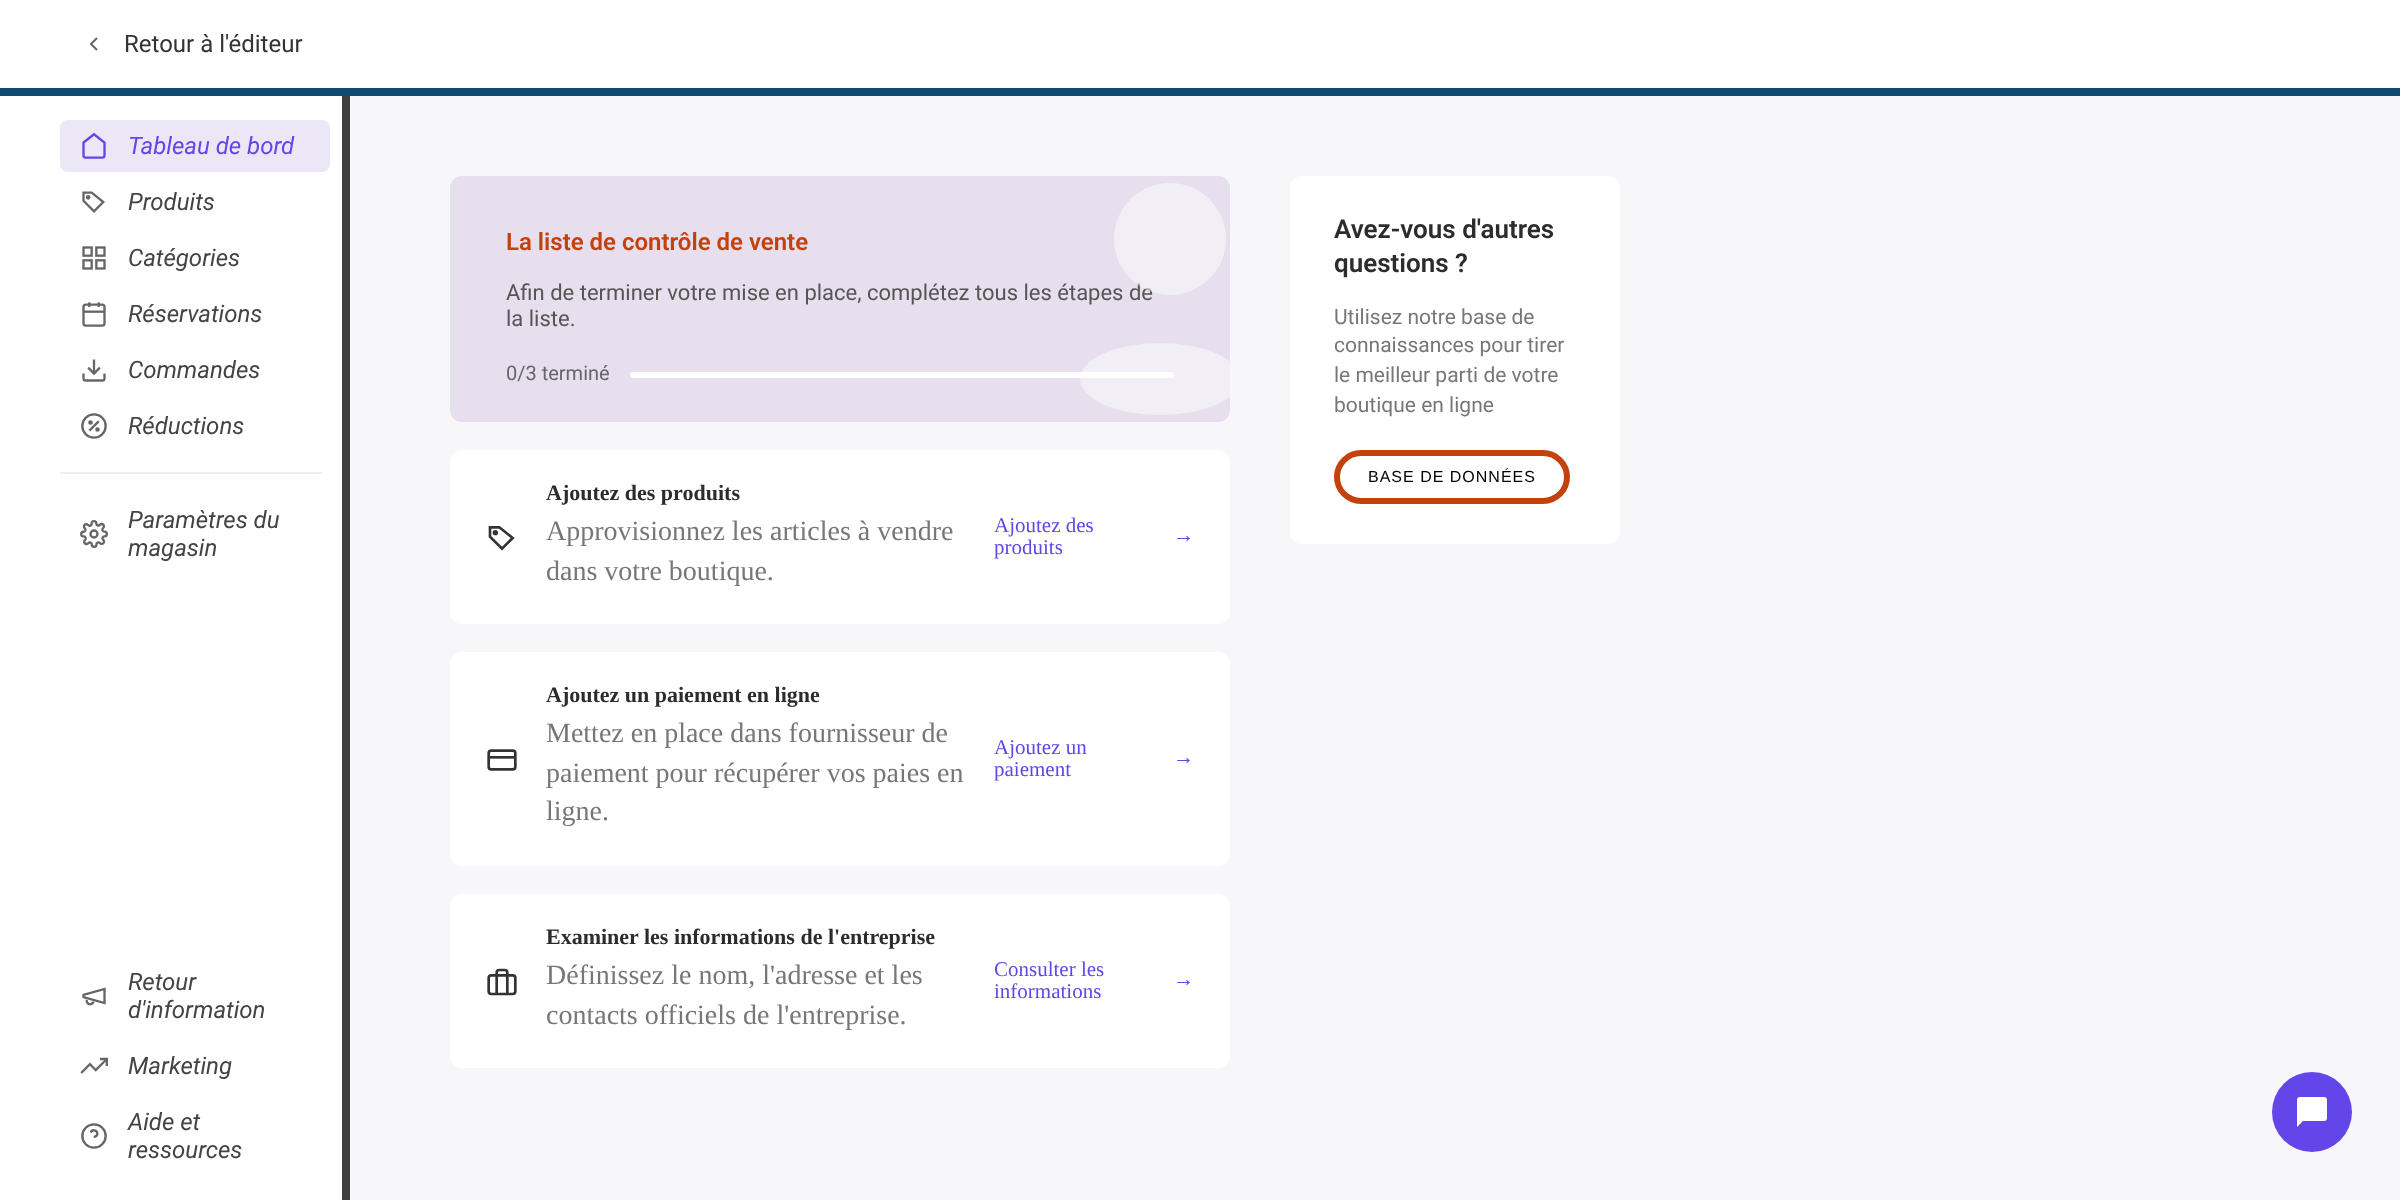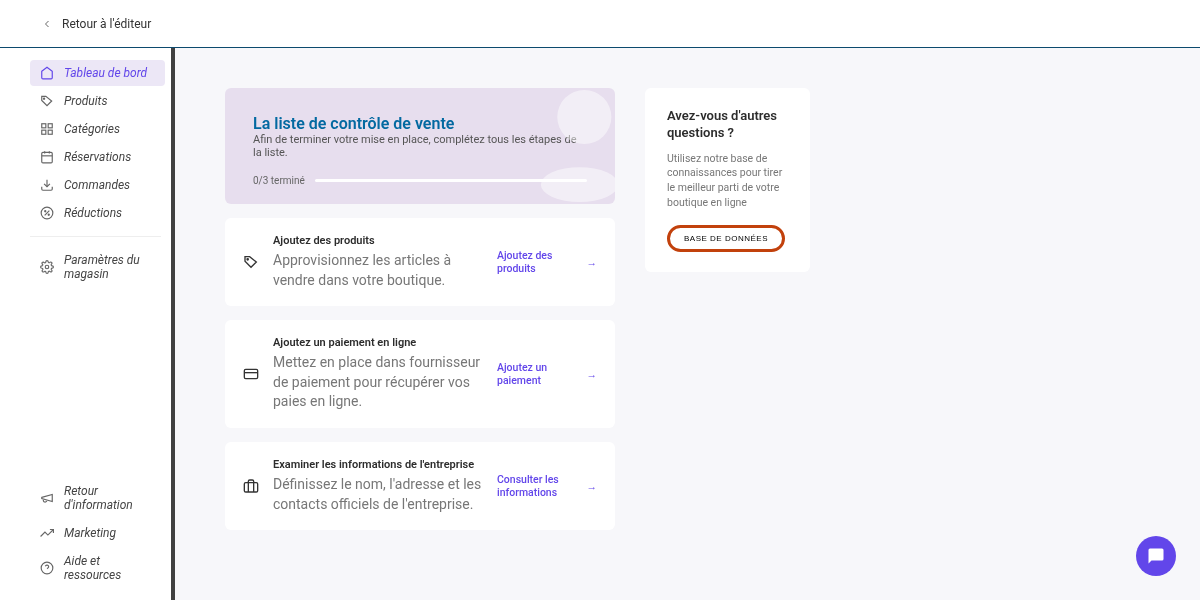--- a/index.html
+++ b/index.html
@@ -1,36 +1,36 @@
 <!DOCTYPE html>
 <html><head>
 <meta charset="utf-8">
 <style>
 * { box-sizing: border-box; margin: 0; padding: 0; }
 body { font-family: -apple-system, BlinkMacSystemFont, "Segoe UI", Roboto, Arial, sans-serif; font-size: 12px; color: #333; background: #fff; }
-.topbar { height: 48px; display: flex; align-items: center; padding: 0 40px; border-bottom: 1px solid #0c4a6e; }
+.topbar { height: 48px; display: flex; align-items: center; padding: 0 40px; border-bottom: 4px solid #0c4a6e; }
 .back-link { display: flex; align-items: center; gap: 8px; cursor: pointer; color: #333; font-size: 12px; }
 .layout { display: flex; height: calc(100vh - 48px); }
 .sidebar { width: 175px; border-right: 4px solid #404040; padding: 10px 0 10px 30px; display: flex; flex-direction: column; font-style: italic; }
 .sidebar-top { flex: 1; }
 .sidebar-item { display: flex; align-items: center; gap: 10px; padding: 6px 10px; cursor: pointer; font-size: 12px; color: #444; border-radius: 4px; margin: 2px 6px 2px 0; }
 .sidebar-item.active { background: #ece7f6; color: #6246ea; }
 .sidebar-item.active .sidebar-icon svg { stroke: #6246ea; }
 .sidebar-divider { border-top: 1px solid #eee; margin: 10px 10px 10px 0; }
 .sidebar-icon { width: 14px; height: 14px; display: flex; align-items: center; justify-content: center; flex-shrink: 0; }
 .sidebar-icon svg { stroke: #666; }
 .main { flex: 1; background: #f7f7fa; padding: 40px 40px 40px 50px; display: flex; gap: 30px; align-items: flex-start; overflow: auto; }
 .checklist-col { width: 390px; }
 .hero { background: #e7deee; border-radius: 6px; padding: 26px 28px 18px 28px; position: relative; overflow: hidden; }
-.hero h2 { font-size: 16px; font-weight: 600; color: #0369a1; }
+.hero h2 { font-size: 12px; font-weight: 600; color: #c2410c; margin-bottom: 12px; }
 .hero-desc { font-size: 11px; color: #555; margin-bottom: 16px; }
 .hero-progress { font-size: 10px; color: #666; display: flex; align-items: center; gap: 10px; }
 .hero-bar { flex: 1; height: 3px; background: #fff; border-radius: 2px; }
 .hero-art { position: absolute; right: -10px; top: 0; width: 120px; height: 100%; opacity: 0.8; }
-.task-card { background: #fff; border-radius: 6px; padding: 16px 18px; margin-top: 14px; display: flex; align-items: center; gap: 14px; }
+.task-card { background: #fff; border-radius: 6px; padding: 16px 18px; margin-top: 14px; display: flex; align-items: center; gap: 14px; font-family: Liberation Serif, serif; }
 .task-icon { width: 16px; height: 16px; flex-shrink: 0; display: flex; align-items: center; justify-content: center; }
 .task-body { flex: 1; }
 .task-title { font-size: 11px; font-weight: 600; color: #2c2c2c; margin-bottom: 4px; }
 .task-desc { font-size: 14px; color: #777; line-height: 1.4; }
 .task-link { color: #6246ea; font-size: 10.5px; font-weight: 500; display: flex; align-items: center; gap: 6px; cursor: pointer; max-width: 100px; }
 .task-link .arrow { color: #6246ea; }
 .help-card { background: #fff; border-radius: 6px; padding: 20px 22px; width: 165px; }
 .help-card h3 { font-size: 13px; font-weight: 600; color: #2c2c2c; margin-bottom: 10px; line-height: 1.3; }
 .help-card p { font-size: 10.5px; color: #777; line-height: 1.4; margin-bottom: 14px; }
 .help-btn { border: 3px solid #c2410c; border-radius: 20px; padding: 6px 14px; font-size: 8px; letter-spacing: 0.5px; background: #fff; cursor: pointer; text-transform: uppercase; }

